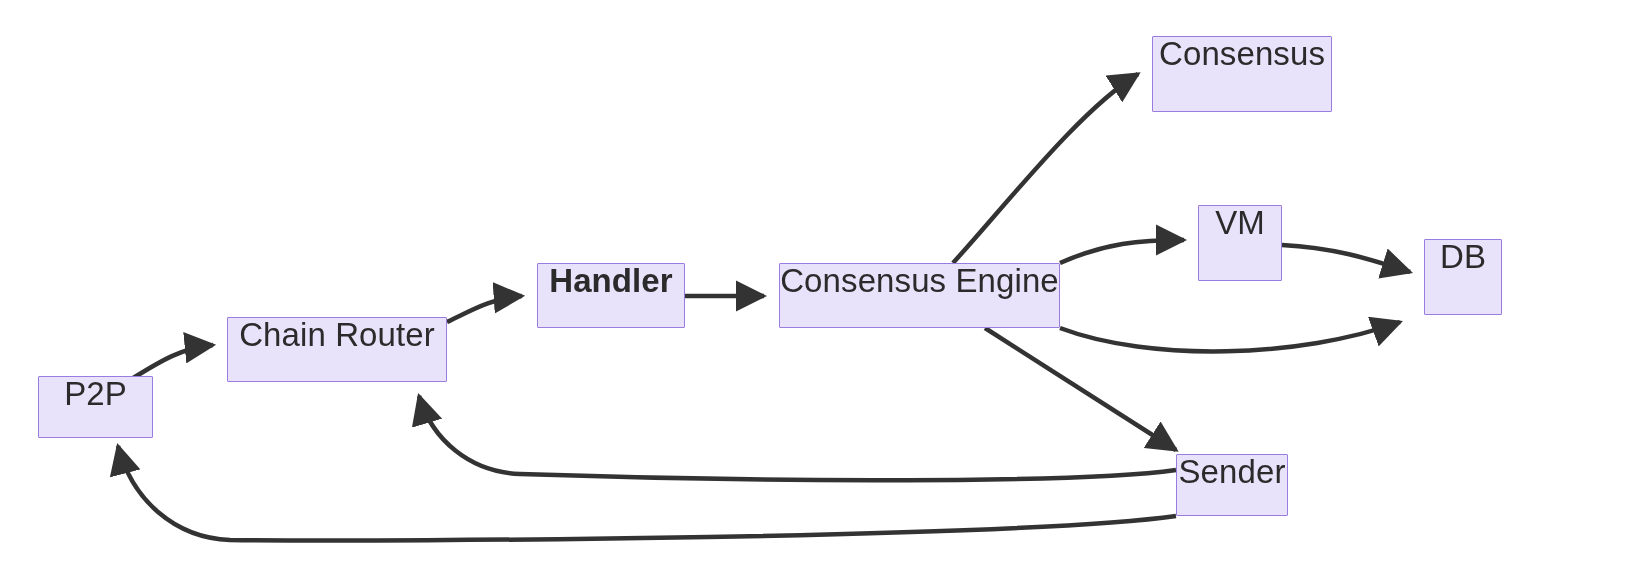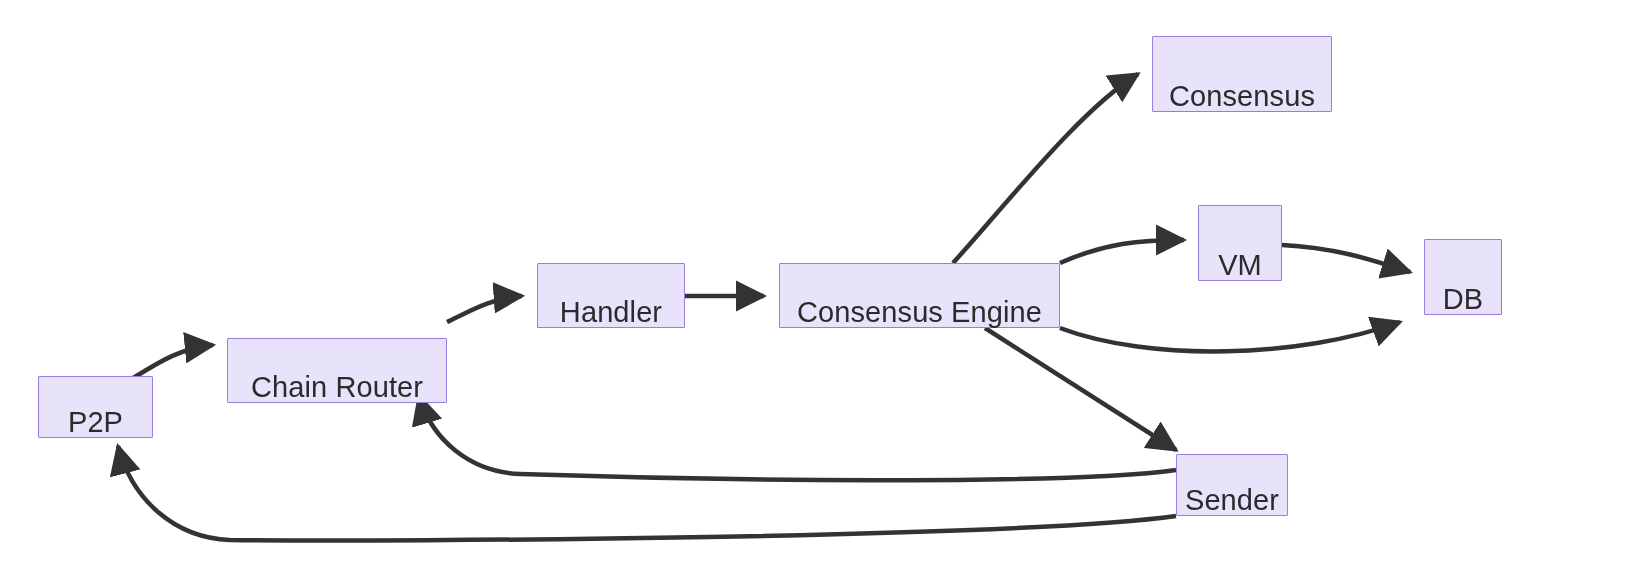--- a/index.html
+++ b/index.html
@@ -24,24 +24,24 @@
     width: 1634px;
     height: 586px;
   }
   .node {
     position: absolute;
     box-sizing: border-box;
     background: #e8e3fb;
     border: 1.6px solid #9a7ce0;
     border-radius: 1px;
     display: flex;
-    align-items: flex-end;
+    align-items: flex-start;
     justify-content: center;
     color: #2b2b2b;
-    font-size: 29px;
+    font-size: 33px;
     line-height: 1;
     letter-spacing: 0.1px;
     white-space: nowrap;
     z-index: 2;
   }
   .node-label {
     pointer-events: none;
   }
 </style>
 </head>
@@ -74,25 +74,25 @@
 
     <path d="M 1176 470 C 1060 486, 700 480, 520 474 C 470 472, 432 440, 419 396" fill="none" stroke="#333333" stroke-width="4.5" marker-end="url(#arrow)"></path>
 
     <path d="M 1176 516 C 1020 538, 400 542, 230 540 C 175 538, 132 500, 118 446" fill="none" stroke="#333333" stroke-width="4.5" marker-end="url(#arrow)"></path>
   </svg>
 
   <div class="node" style="left:38px; top:376px; width:115px; height:62px;">
     <span class="node-label">P2P</span>
   </div>
 
-  <div class="node" style="left:227px; top:317px; width:220px; height:65px;margin-top:21px;">
+  <div class="node" style="left:227px; top:317px; width:220px; height:65px;">
     <span class="node-label">Chain Router</span>
   </div>
 
-  <div class="node" style="left:537px; top:263px; width:148px; height:65px;">
+  <div class="node" style="left:537px; top:263px; width:148px; height:65px;font-weight:bold;">
     <span class="node-label">Handler</span>
   </div>
 
   <div class="node" style="left:779px; top:263px; width:281px; height:65px;">
     <span class="node-label">Consensus Engine</span>
   </div>
 
   <div class="node" style="left:1152px; top:36px; width:180px; height:76px;">
     <span class="node-label">Consensus</span>
   </div>

